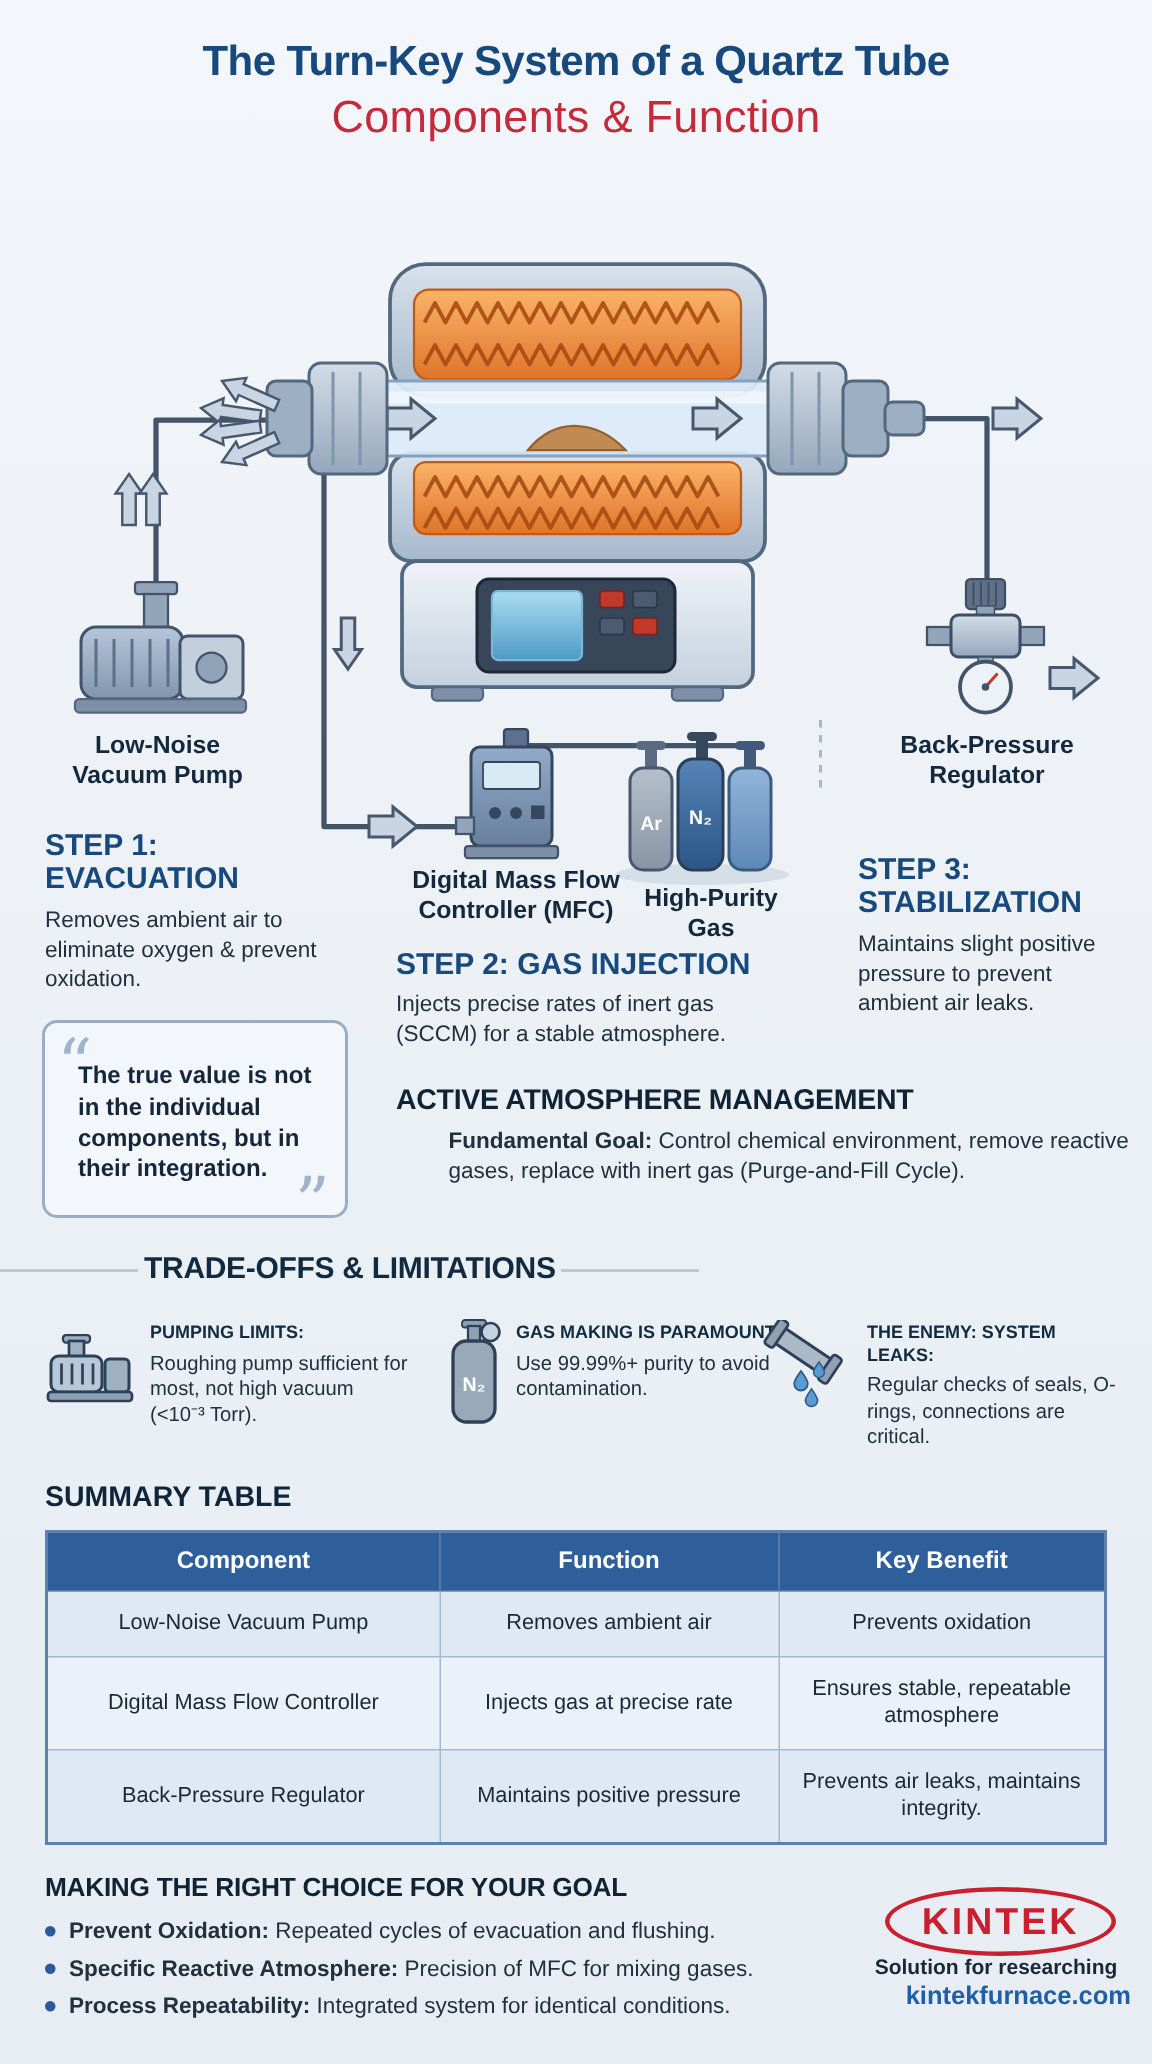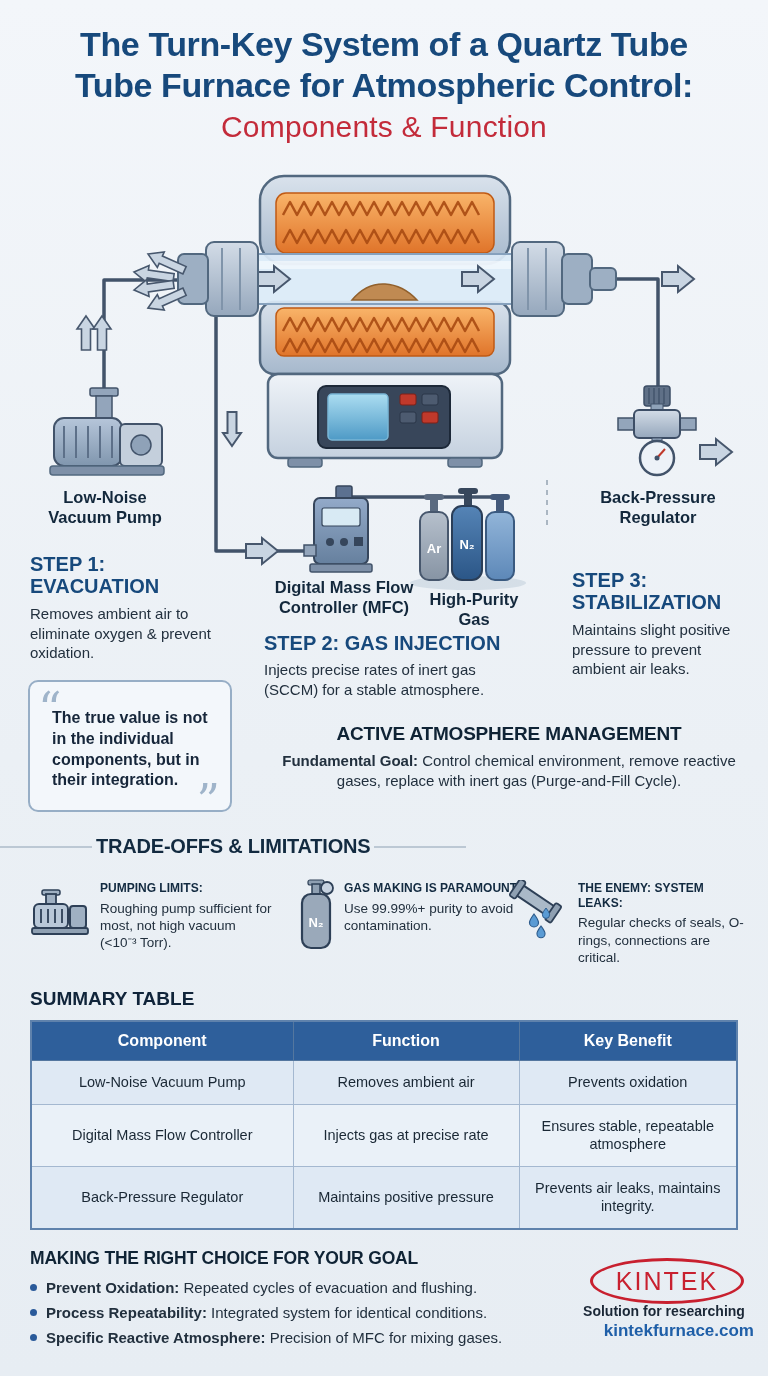--- a/index.html
+++ b/index.html
@@ -1,35 +1,35 @@
 <!DOCTYPE html>
 <html><head>
 <meta charset="utf-8">
 <style>
   html,body{margin:0;padding:0;background:#cfd6de;}
   .page{position:relative;width:768px;height:1376px;overflow:hidden;
         font-family:"Liberation Sans",sans-serif;color:#1a2736;
         background:linear-gradient(180deg,#f3f6fa 0%,#ebf0f5 55%,#e7edf3 100%);margin:0 auto;}
   .abs{position:absolute;}
   
-  .title{font-size:34px;font-weight:700;color:#17497c;text-align:center;line-height:1.2;letter-spacing:-0.4px;}
+  .title{font-size:28px;font-weight:700;color:#17497c;text-align:center;line-height:1.2;letter-spacing:-0.4px;}
   .subtitle{font-size:30px;font-weight:400;color:#c32b3a;text-align:center;margin-top:4px;letter-spacing:0.2px;}
   
   .mlabel{font-weight:700;font-size:16.5px;color:#13283c;text-align:center;line-height:1.22;}
   .step-h{font-size:20px;font-weight:700;color:#17497c;line-height:1.12;margin-bottom:6px;}
   .step-b{font-size:15px;line-height:1.32;color:#22303e;}
   .nowrap{white-space:nowrap;}
   .quote-box{border:2px solid #97aec6;border-radius:10px;background:#f3f7fb;box-sizing:border-box;
              padding:26px 14px 12px 22px;}
   .quote-text{font-weight:700;font-size:16px;line-height:1.3;color:#16263a;}
   .qmark{position:absolute;font-family:"DejaVu Serif",serif;font-size:46px;color:#9fb4ca;line-height:0.6;}
   .qmark.open{left:8px;top:14px;}
   .qmark.close{right:10px;bottom:-6px;}
   .mgmt-h{font-size:19px;font-weight:700;color:#0f2335;margin-bottom:6px;letter-spacing:-0.2px;}
-  .mgmt-b{font-size:15px;line-height:1.35;color:#22303e;}
+  .mgmt-b{font-size:15px;line-height:1.35;color:#22303e;margin-left:35px;}
   .bold{font-weight:700;}
   
   .to-head{display:flex;align-items:center;justify-content:flex-start;gap:4px;width:768px;}
   .rule{width:92px;height:2px;background:#bcc8d4;}
   .to-h{font-size:20px;font-weight:700;color:#122a40;letter-spacing:-0.2px;}
   .to-title{font-size:12px;font-weight:700;color:#122a40;line-height:1.22;margin-bottom:4px;}
   .to-body{font-size:13.5px;line-height:1.28;color:#22303e;}
   
   .sum-h{font-size:19px;font-weight:700;color:#10243a;}
   table.summary{border-collapse:collapse;width:706px;table-layout:fixed;border:2px solid #5f82ac;}
@@ -38,21 +38,21 @@
   table.summary td{font-size:14.5px;color:#1a2835;text-align:center;padding:12px 8px;
                    border:1px solid #a4b8d0;background:#dfe9f4;line-height:1.28;}
   table.summary tr.alt td{background:#eaf1f8;}
   
   .choice-h{font-size:17.5px;font-weight:700;color:#0f2335;margin-bottom:8px;letter-spacing:-0.2px;}
   .choice-row{display:flex;align-items:flex-start;gap:9px;font-size:15px;line-height:1.45;color:#22303e;margin-bottom:3px;}
   .choice-dot{width:7px;height:7px;border-radius:50%;background:#2a5a9a;margin-top:7px;flex:none;}
   
   .logo-oval{width:148px;height:40px;border:3px solid #c8202f;border-radius:50%;
              display:flex;align-items:center;justify-content:center;background:transparent;}
-  .logo-text{color:#c8202f;font-weight:400;font-size:25px;letter-spacing:2px;}
+  .logo-text{color:#c8202f;font-weight:700;font-size:25px;letter-spacing:2px;}
   .tagline{font-size:14px;font-weight:700;color:#1a2736;text-align:center;}
   .website{font-size:17px;font-weight:700;color:#1f5fa8;text-align:right;}
   
   .pipe{fill:none;stroke:#42536a;stroke-width:3.5;stroke-linecap:round;stroke-linejoin:round;}
   .coil{fill:none;stroke:#a84a12;stroke-width:2.5;stroke-linejoin:round;opacity:0.9;}
   .blockarrow{fill:#c9d5e2;stroke:#47576d;stroke-width:2;}
   .chevarrow{fill:#c9d5e2;stroke:#47576d;stroke-width:1.6;}
   .cyl-label{fill:#ffffff;font-weight:700;font-size:13px;font-family:"Liberation Sans",sans-serif;text-anchor:middle;}
 </style>
 </head>
@@ -215,21 +215,20 @@
       <use href="#barrowR" transform="translate(662,279)"></use>
       <use href="#barrowR" transform="translate(700,452)"></use>
     </g>
 
     <line x1="547" y1="480" x2="547" y2="528" stroke="#aab6c2" stroke-width="2" stroke-dasharray="5,5"></line>
   </svg>
 
   <div class="abs" style="left:0;top:24px;width:768px;">
     <div class="title">
       <div>The Turn-Key System of a Quartz Tube</div>
-      <div>Tube Furnace for Atmospheric Control:</div>
     </div>
     <div class="subtitle">Components &amp; Function</div>
   </div>
 
   <div class="abs mlabel" style="left:36px;top:487px;width:138px;">Low-Noise Vacuum Pump</div>
   <div class="abs mlabel" style="left:582px;top:487px;width:152px;">Back-Pressure Regulator</div>
   <div class="abs mlabel" style="left:258px;top:577px;width:172px;">Digital Mass Flow Controller (MFC)</div>
   <div class="abs mlabel" style="left:424px;top:589px;width:100px;">High-Purity Gas</div>
 
   <div class="abs" style="left:30px;top:553px;width:190px;">
@@ -244,21 +243,21 @@
     <div class="step-h">STEP 3: STABILIZATION</div>
     <div class="step-b" style="width:160px;">Maintains slight positive pressure to prevent ambient air leaks.</div>
   </div>
 
   <div class="abs quote-box" style="left:28px;top:680px;width:204px;height:132px;">
     <span class="qmark open">“</span>
     <div class="quote-text">The true value is not in the individual components, but in their integration.</div>
     <span class="qmark close">”</span>
   </div>
 
-  <div class="abs" style="left:264px;top:723px;width:490px;text-align:center;">
+  <div class="abs" style="left:264px;top:723px;width:490px;">
     <div class="mgmt-h">ACTIVE ATMOSPHERE MANAGEMENT</div>
     <div class="mgmt-b"><span class="bold">Fundamental Goal:</span><span> Control chemical environment, remove reactive gases, replace with inert gas (Purge-and-Fill Cycle).</span></div>
   </div>
 
   <div class="abs to-head" style="left:0;top:835px;">
     <span class="rule"></span>
     <span class="to-h">TRADE-OFFS &amp; LIMITATIONS</span>
     <span class="rule"></span>
   </div>
 
@@ -336,25 +335,25 @@
   </table>
 
   <div class="abs" style="left:30px;top:1248px;width:556px;">
     <div class="choice-h">MAKING THE RIGHT CHOICE FOR YOUR GOAL</div>
     <div class="choice-row">
       <span class="choice-dot"></span>
       <span><span class="bold">Prevent Oxidation:</span><span> Repeated cycles of evacuation and flushing.</span></span>
     </div>
     <div class="choice-row">
       <span class="choice-dot"></span>
-      <span><span class="bold">Process Repeatability:</span><span> Integrated system for identical conditions.</span></span>
+      <span><span class="bold">Specific Reactive Atmosphere:</span><span> Precision of MFC for mixing gases.</span></span>
     </div>
     <div class="choice-row">
       <span class="choice-dot"></span>
-      <span><span class="bold">Specific Reactive Atmosphere:</span><span> Precision of MFC for mixing gases.</span></span>
+      <span><span class="bold">Process Repeatability:</span><span> Integrated system for identical conditions.</span></span>
     </div>
   </div>
 
   <div class="abs logo-oval" style="left:590px;top:1258px;">
     <span class="logo-text">KINTEK</span>
   </div>
   <div class="abs tagline" style="left:578px;top:1303px;width:172px;">Solution for researching</div>
   <div class="abs website" style="left:574px;top:1321px;width:180px;">kintekfurnace.com</div>
 
 </div>

